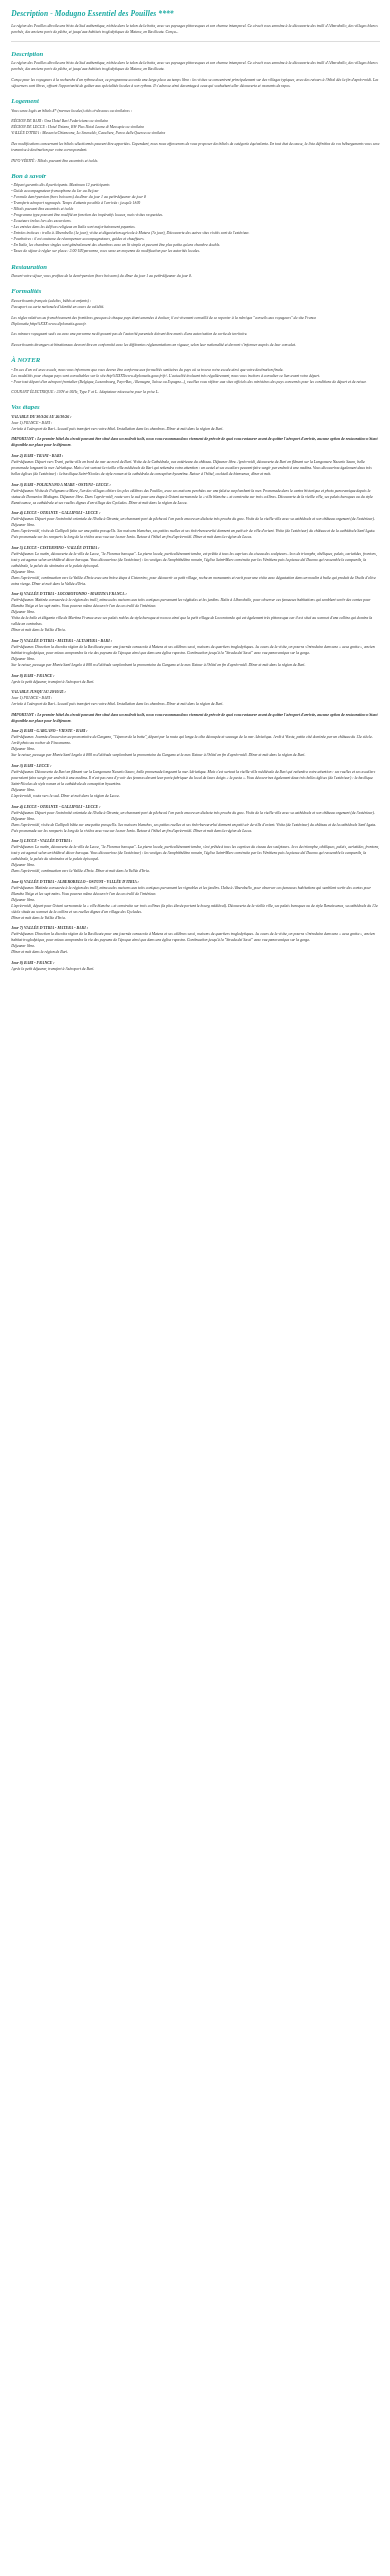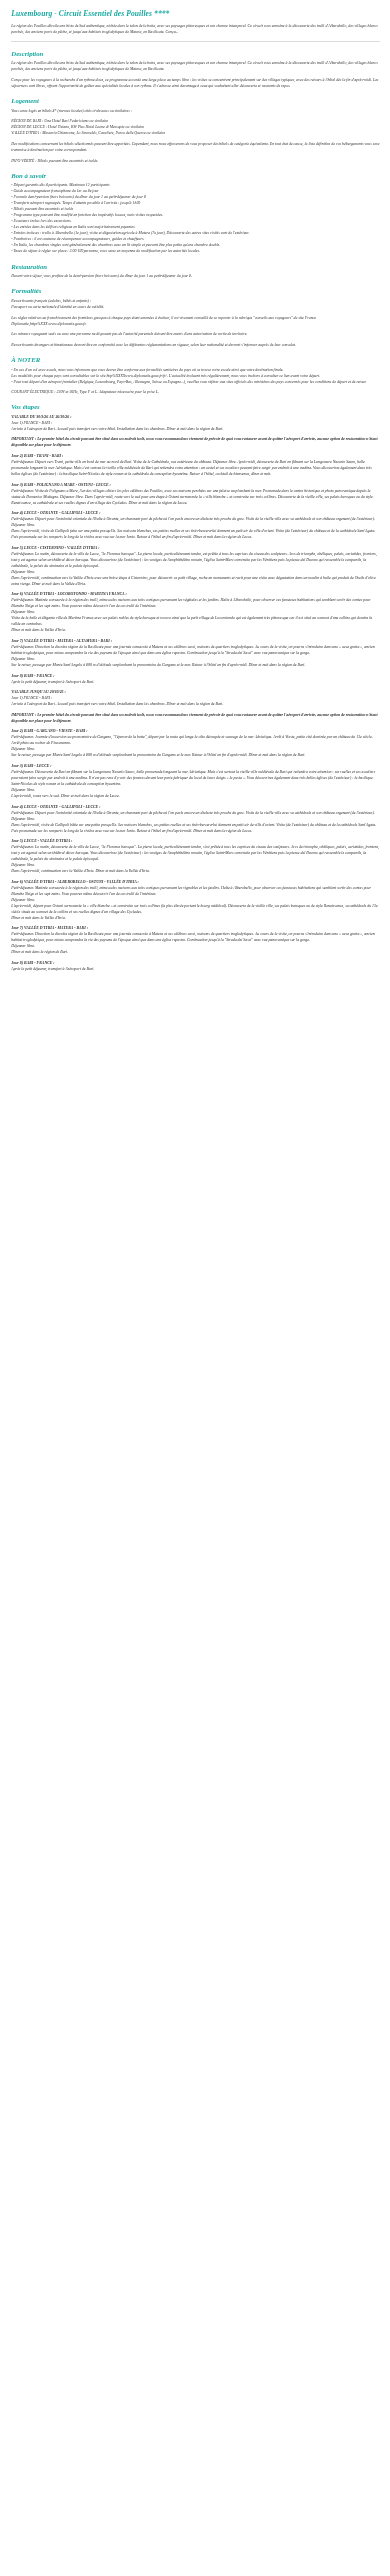--- a/index.html
+++ b/index.html
@@ -55,21 +55,21 @@
     font-weight: bold;
     display: block;
   }
   .entry .ebody { display: block; }
 </style>
 </head>
 <body>
 
 <div class="page">
 
-  <div class="doc-title">Luxembourg - Circuit Essentiel des Pouilles ****</div>
+  <div class="doc-title">Description - Modugno Essentiel des Pouilles ****</div>
 
   <p class="para">La région des Pouilles dévoile une histo de Sud authentique, nichée dans le talon de la botte, avec ses paysages pittoresques et son charme intemporel. Ce circuit vous emmène à la découverte des trulli d'Alberobello, des villages blancs perchés, des anciens ports de pêche, et jusqu'aux habitats troglodytiques de Matera, en Basilicate. Conçu...</p>
   <hr class="hr">
 
   <h2 class="section">Description</h2>
   <p class="para">La région des Pouilles dévoile une histo de Sud authentique, nichée dans le talon de la botte, avec ses paysages pittoresques et son charme intemporel. Ce circuit vous emmène à la découverte des trulli d'Alberobello, des villages blancs perchés, des anciens ports de pêche, et jusqu'aux habitats troglodytiques de Matera, en Basilicate.</p>
   <p class="para">Conçu pour les voyageurs à la recherche d'un rythme doux, ce programme accorde une large place au temps libre : les visites se concentrent principalement sur des villages typiques, avec des retours à l'hôtel dès la fin d'après-midi. Les séjourners sont libres, offrant l'opportunité de goûter aux spécialités locales à son rythme. Il s'adresse ainsi davantage à ceux qui souhaitent aller découverte et moments de repos.</p>
 
   <h2 class="section">Logement</h2>
   <p class="para">Vous serez logés en hôtels 4* (normes locales) cités ci-dessous ou similaires :</p>

